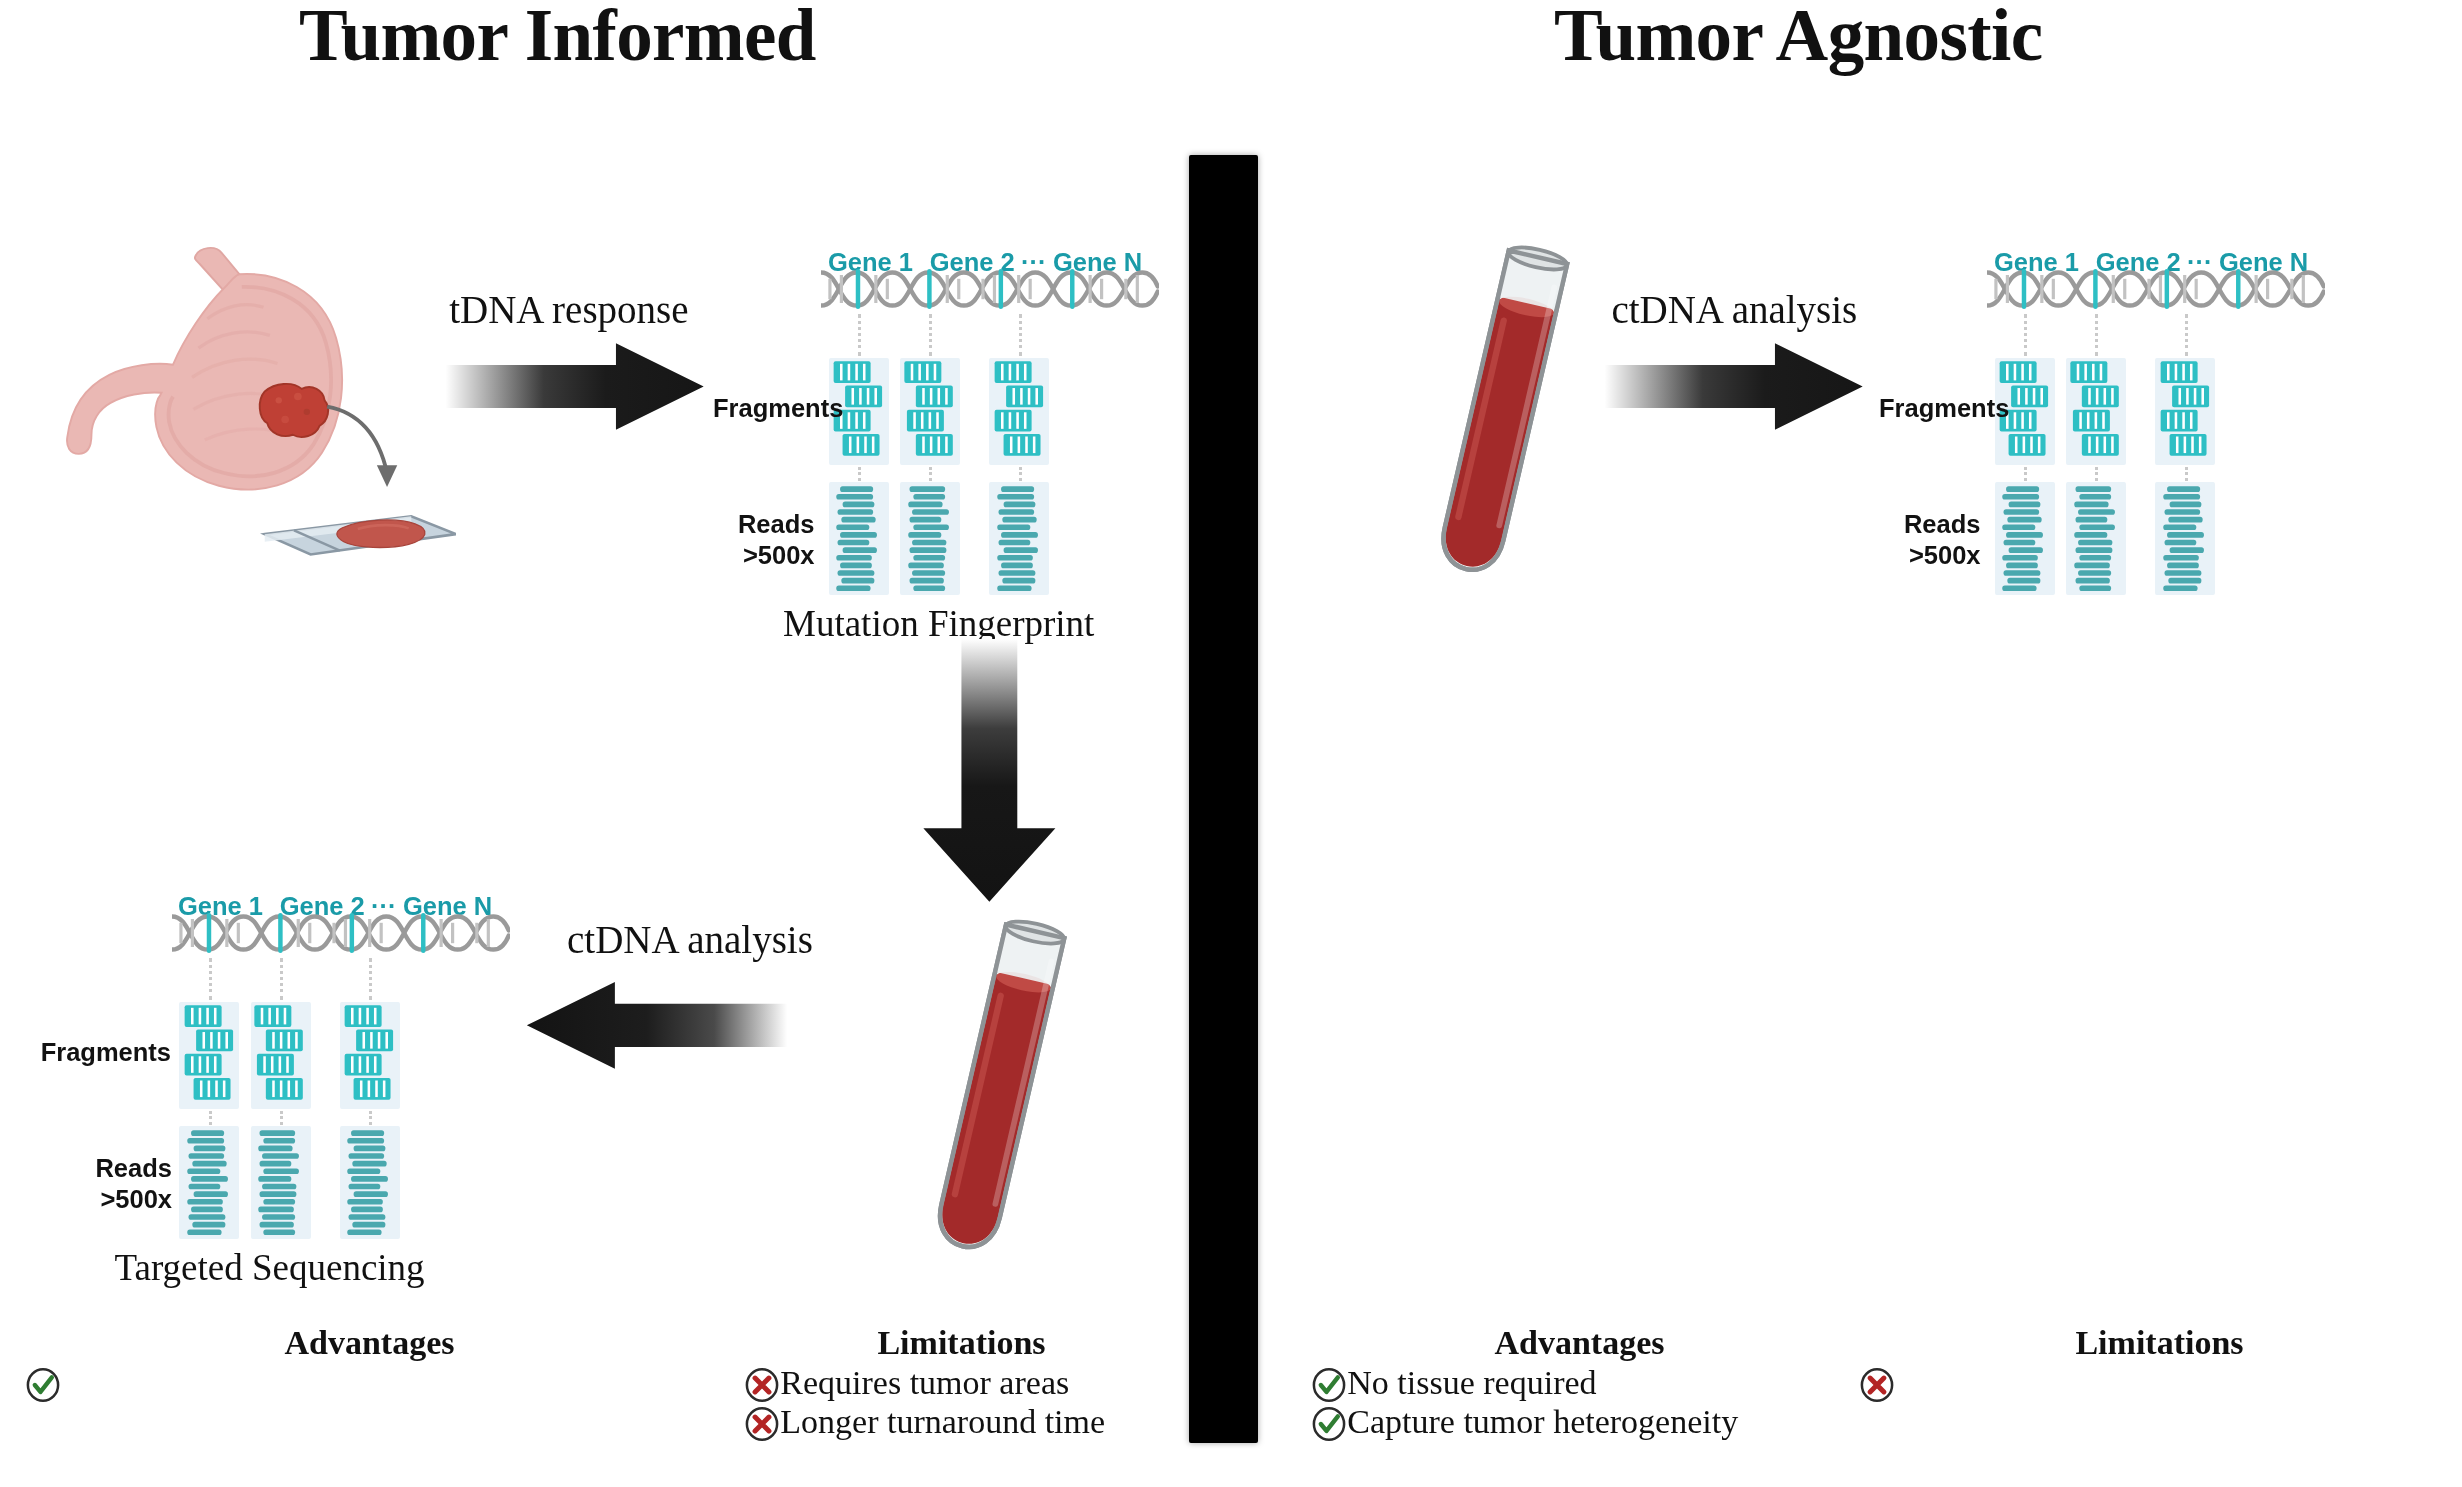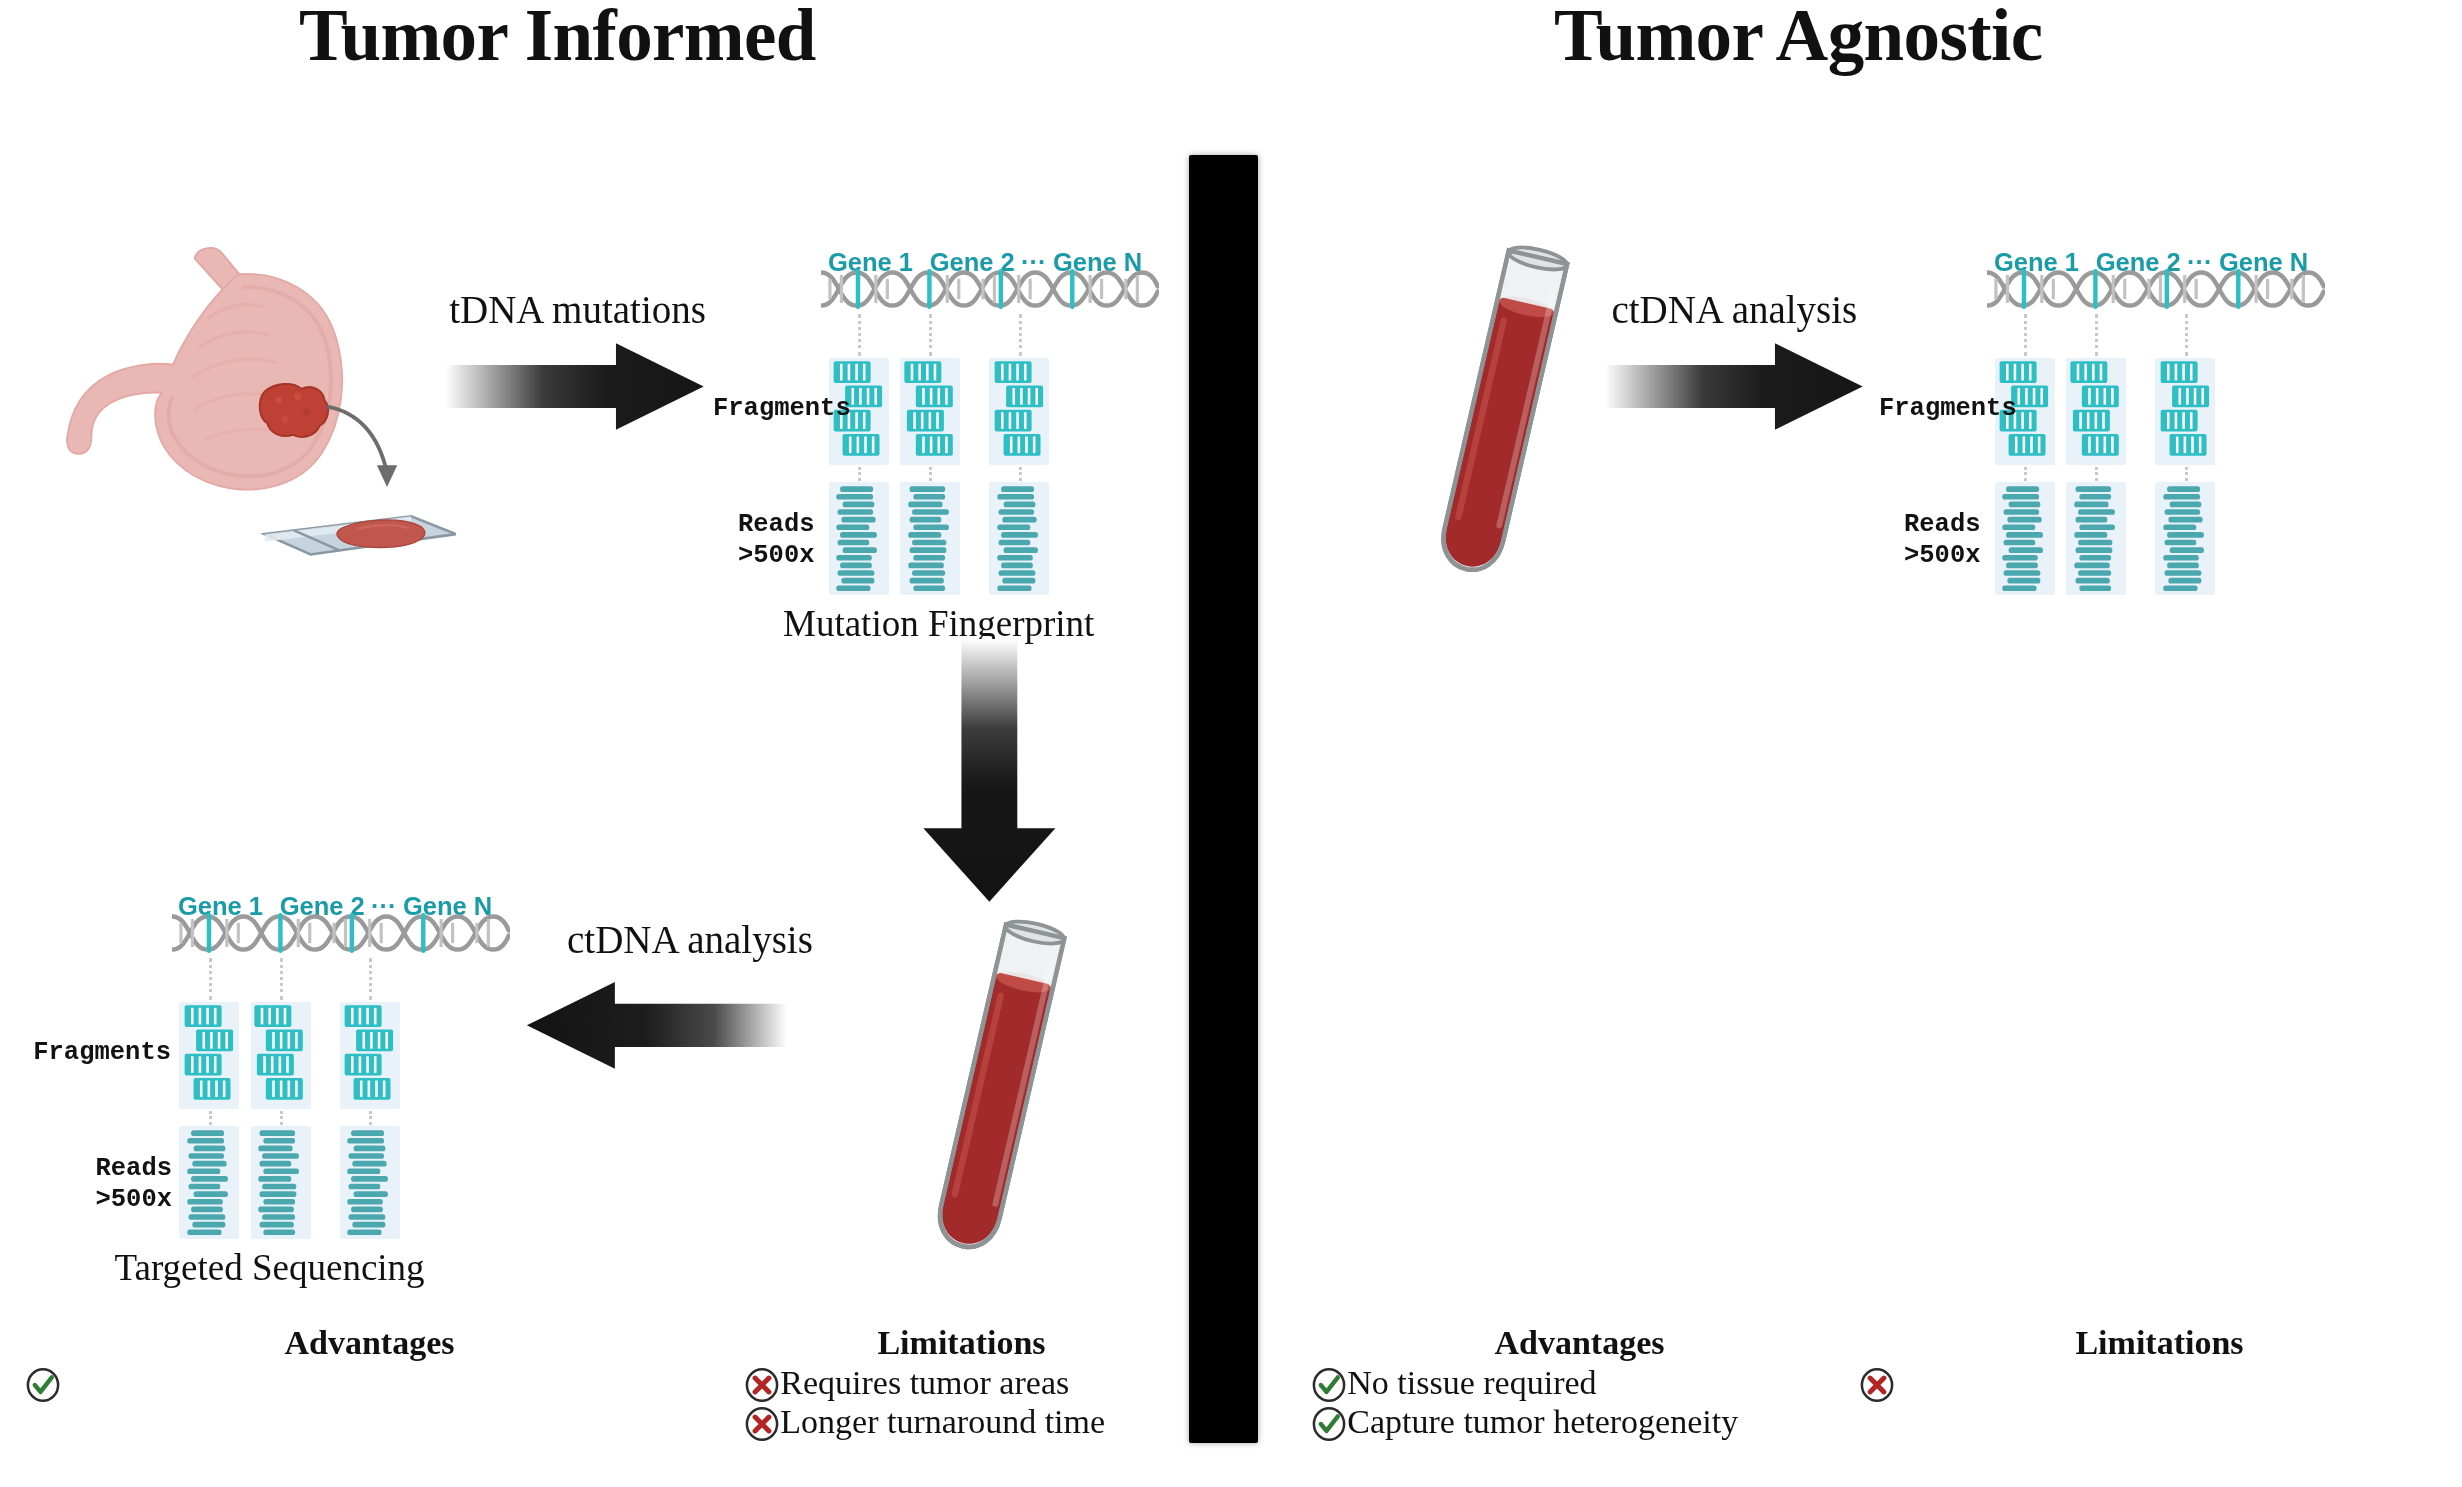--- a/index.html
+++ b/index.html
@@ -29,21 +29,21 @@
   .seq{position:absolute;}
   .gene-labels{position:absolute;display:flex;}
   .gene-label{
     font-family:"Liberation Sans",sans-serif;
     font-weight:bold;color:#1a9ba8;white-space:nowrap;
   }
   .helix{position:absolute;}
   .dotted{position:absolute;border-left-style:dotted;border-left-color:#c9c9c9;}
   .col-bg{position:absolute;background:#e9f2f8;border-radius:1.9px;}
   .side-label{
-    position:absolute;font-family:Liberation Mono, monospace;
+    position:absolute;font-family:Liberation Sans, sans-serif;
     font-weight:bold;color:#121212;white-space:nowrap;text-align:right;
   }
   .caption{
     position:absolute;font-family:"Liberation Serif",serif;
     color:#111;white-space:nowrap;
   }
 
   
   .list-block{position:absolute;}
   .list-head{
@@ -104,21 +104,21 @@
     <polygon points="340,468 570,440 570,452 340,480" fill="#e4ecf2" opacity=".85"></polygon>
     <line x1="386" y1="462" x2="458" y2="494" stroke="#8a98a4" stroke-width="4"></line>
 
     <path d="M462,458 C492,444 550,442 576,452 C600,461 596,476 566,484
              C534,492 482,490 464,480 C450,472 450,464 462,458 Z" fill="#c1564c" stroke="#a8443b" stroke-width="2"></path>
     <path d="M486,460 C512,452 548,452 566,459" fill="none" stroke="#d06b60" stroke-width="4" opacity=".7"></path>
   </g>
 </svg>
 
 <div class="arrow-wrap" style="left:446px;top:287px;width:268px;height:146px;">
-  <div class="arrow-label" style="left:3.2px;top:0px;">tDNA mutations</div>
+  <div class="arrow-label" style="left:3.2px;top:0px;">tDNA response</div>
   <svg width="268" height="89" viewBox="0 0 420 140" style="position:absolute;left:-6.4px;top:55px;">
     <defs>
       <linearGradient id="gradR1" x1="0" y1="0" x2="1" y2="0">
         <stop offset="0%" stop-color="#ffffff"></stop>
         <stop offset="38%" stop-color="#3a3a3a"></stop>
         <stop offset="62%" stop-color="#1b1b1b"></stop>
         <stop offset="100%" stop-color="#161616"></stop>
       </linearGradient>
     </defs>
     <polygon points="8,36 276,36 276,2 414,70 276,138 276,104 8,104" fill="url(#gradR1)"></polygon>

